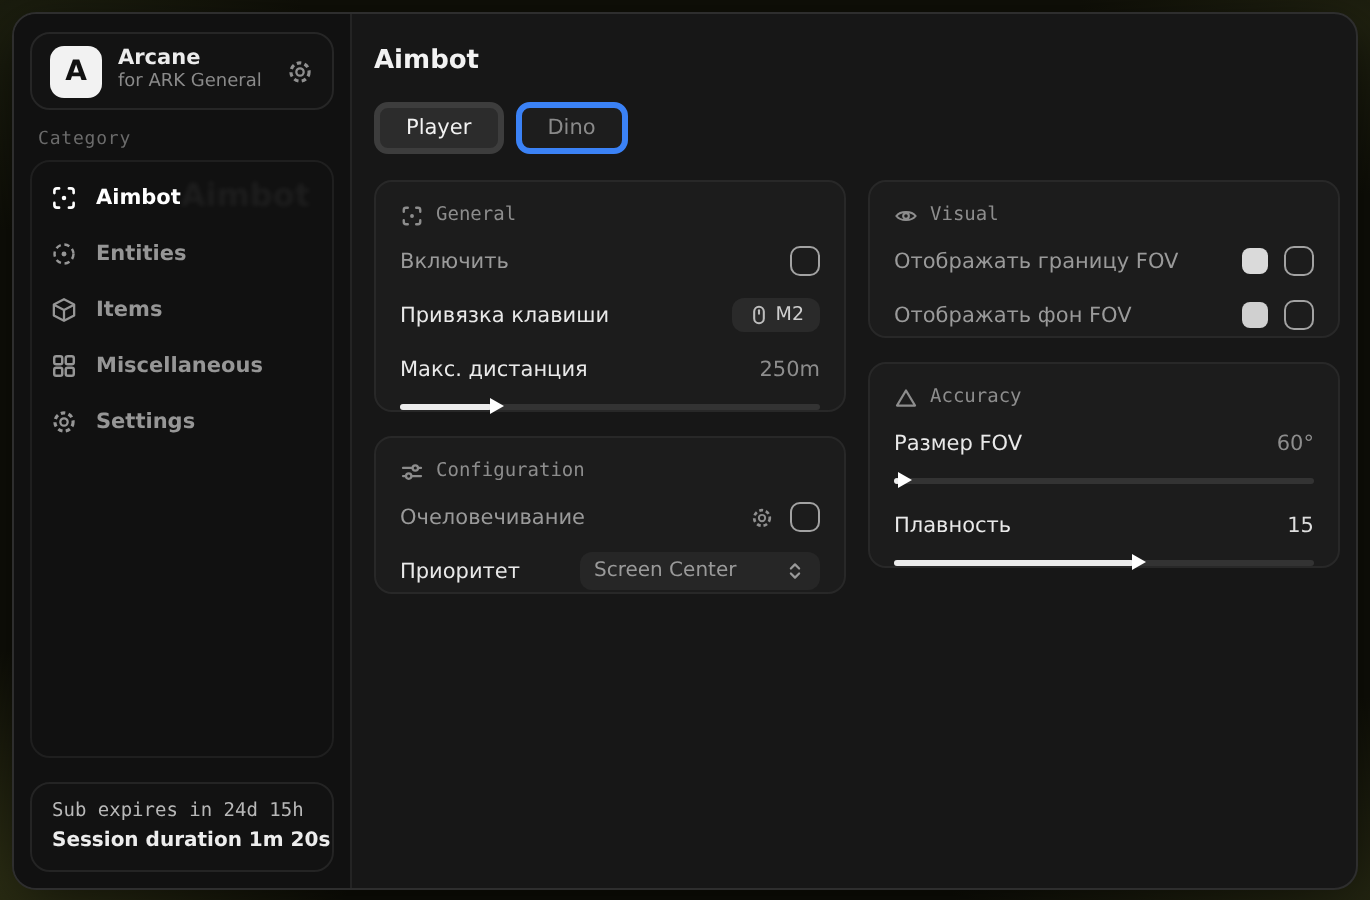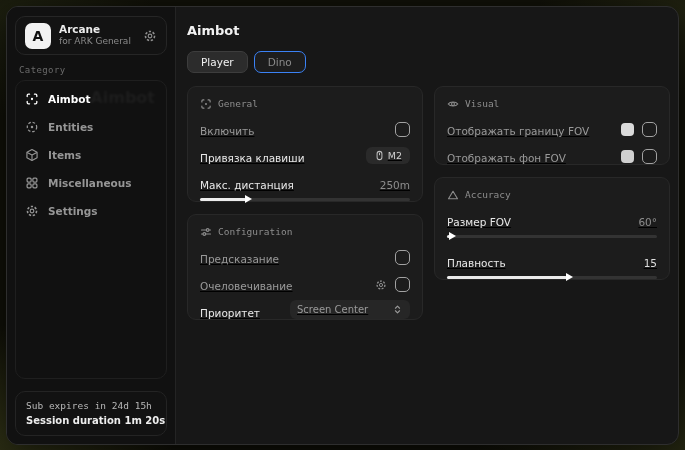--- a/index.html
+++ b/index.html
@@ -66,38 +66,38 @@
     font-family:"DejaVu Sans Mono","Liberation Mono",monospace;
     font-size:9.5px; color:#b8b8b8; white-space:nowrap;
   }
   .session-line2 { font-size:10px; font-weight:bold; color:#ededed; white-space:nowrap; }
   
   .main { flex:1; padding:16px 12px 12px 11px; position:relative; }
   .page-title { font-size:13px; font-weight:bold; color:#f2f2f2; }
   .tabs { display:flex; gap:6px; margin-top:13px; }
   .tab {
     padding:4px 13px; border-radius:7px; font-size:10.5px; cursor:pointer;
-    background:#1d1d1d; border:1px solid #3b82f6; color:#8a8a8a;
+    background:#1d1d1d; border:3px solid #3b82f6; color:#8a8a8a;
   }
   .tab.active { background:#2c2c2c; border-color:#3d3d3d; color:#f2f2f2; font-weight:500; }
   .panels { display:flex; gap:11px; margin-top:13px; align-items:flex-start; }
   .col { display:flex; flex-direction:column; gap:12px; width:236px; }
   .panel {
     background:#1c1c1c; border:1px solid #282828; border-radius:9px;
     padding:10px 12px 0; width:100%;
   }
   .panel-head {
     display:flex; align-items:center; gap:6px;
     font-family:"DejaVu Sans Mono","Liberation Mono",monospace;
     font-size:9.5px; color:#8d8d8d; height:13px;
   }
   .panel-head .icn { display:flex; color:#8d8d8d; }
   .row {
-    height:21px; margin-top:6px; display:flex; align-items:flex-end;
-    justify-content:space-between; font-size:10.5px;text-decoration:underline;
+    height:21px; margin-top:6px; display:flex; align-items:center;
+    justify-content:space-between; font-size:10.5px;
   }
   .lbl-muted { color:#9a9a9a; }
   .lbl-strong { color:#e9e9e9; font-weight:500; }
   .val-muted { color:#8d8d8d; }
   .val-strong { color:#dedede; }
   .checkbox {
     width:15px; height:15px; border:1.5px solid #a2a2a2; border-radius:5px;
     background:transparent; cursor:pointer; flex-shrink:0;
   }
   .right-group { display:flex; align-items:center; gap:8px; }
@@ -271,24 +271,20 @@
               <svg width="12" height="12" viewBox="0 0 16 16" fill="none" stroke="currentColor" stroke-width="1.5" stroke-linecap="round">
                 <line x1="2" y1="5.3" x2="14" y2="5.3"></line>
                 <circle cx="10.2" cy="5.3" r="1.8" fill="#1c1c1c"></circle>
                 <line x1="2" y1="10.7" x2="14" y2="10.7"></line>
                 <circle cx="5.8" cy="10.7" r="1.8" fill="#1c1c1c"></circle>
               </svg>
             </span>
             <span>Configuration</span>
           </div>
 
-          <div class="row">
-            <span class="lbl-muted">Предсказание</span>
-            <span class="checkbox"></span>
-          </div>
 
           <div class="row">
             <span class="lbl-muted">Очеловечивание</span>
             <span class="right-group">
               <span class="gear-small">
                 <svg width="12" height="12" viewBox="0 0 16 16" fill="none" stroke="currentColor">
                   <circle cx="8" cy="8" r="5.2" stroke-width="1.8" stroke-dasharray="2.6 1.9"></circle>
                   <circle cx="8" cy="8" r="2.1" stroke-width="1.3"></circle>
                 </svg>
               </span>

